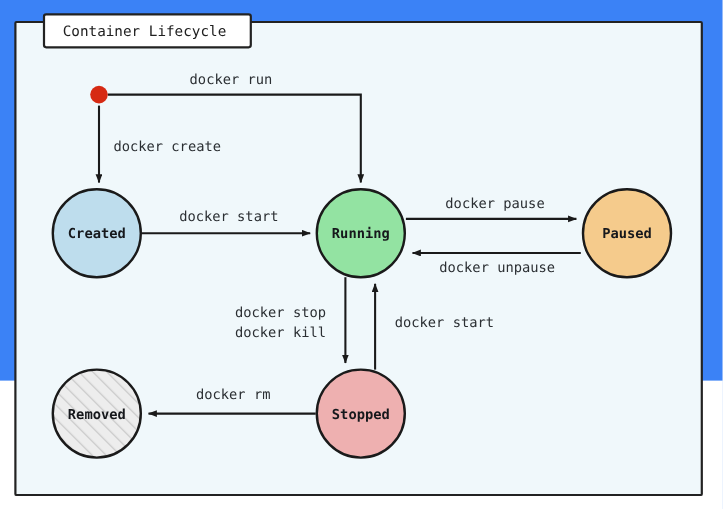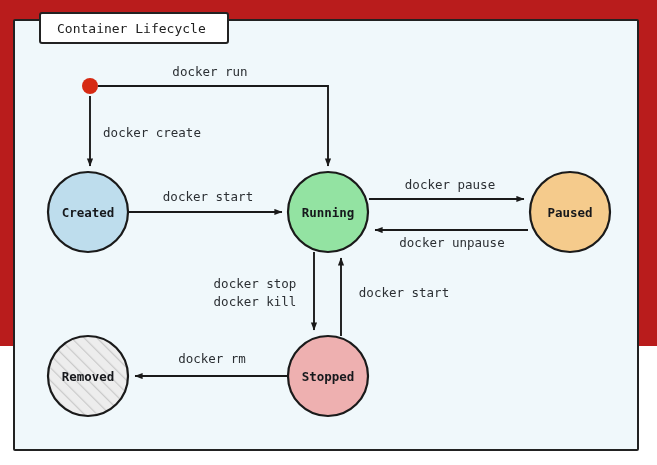--- a/index.html
+++ b/index.html
@@ -10,21 +10,21 @@
   body {
     width: 657px;
     height: 465px;
     font-family: "DejaVu Sans Mono", monospace;
     overflow: hidden;
   }
   #diagram-root {
     position: relative;
     width: 657px;
     height: 346px;
-    background: #b91c1c;
+    background: #3b82f6;
   }
   svg.diagram {
     display: block;
     width: 657px;
     height: 465px;
   }
   .frame-rect {
     fill: #f0f8fb;
     stroke: #222222;
     stroke-width: 2;

